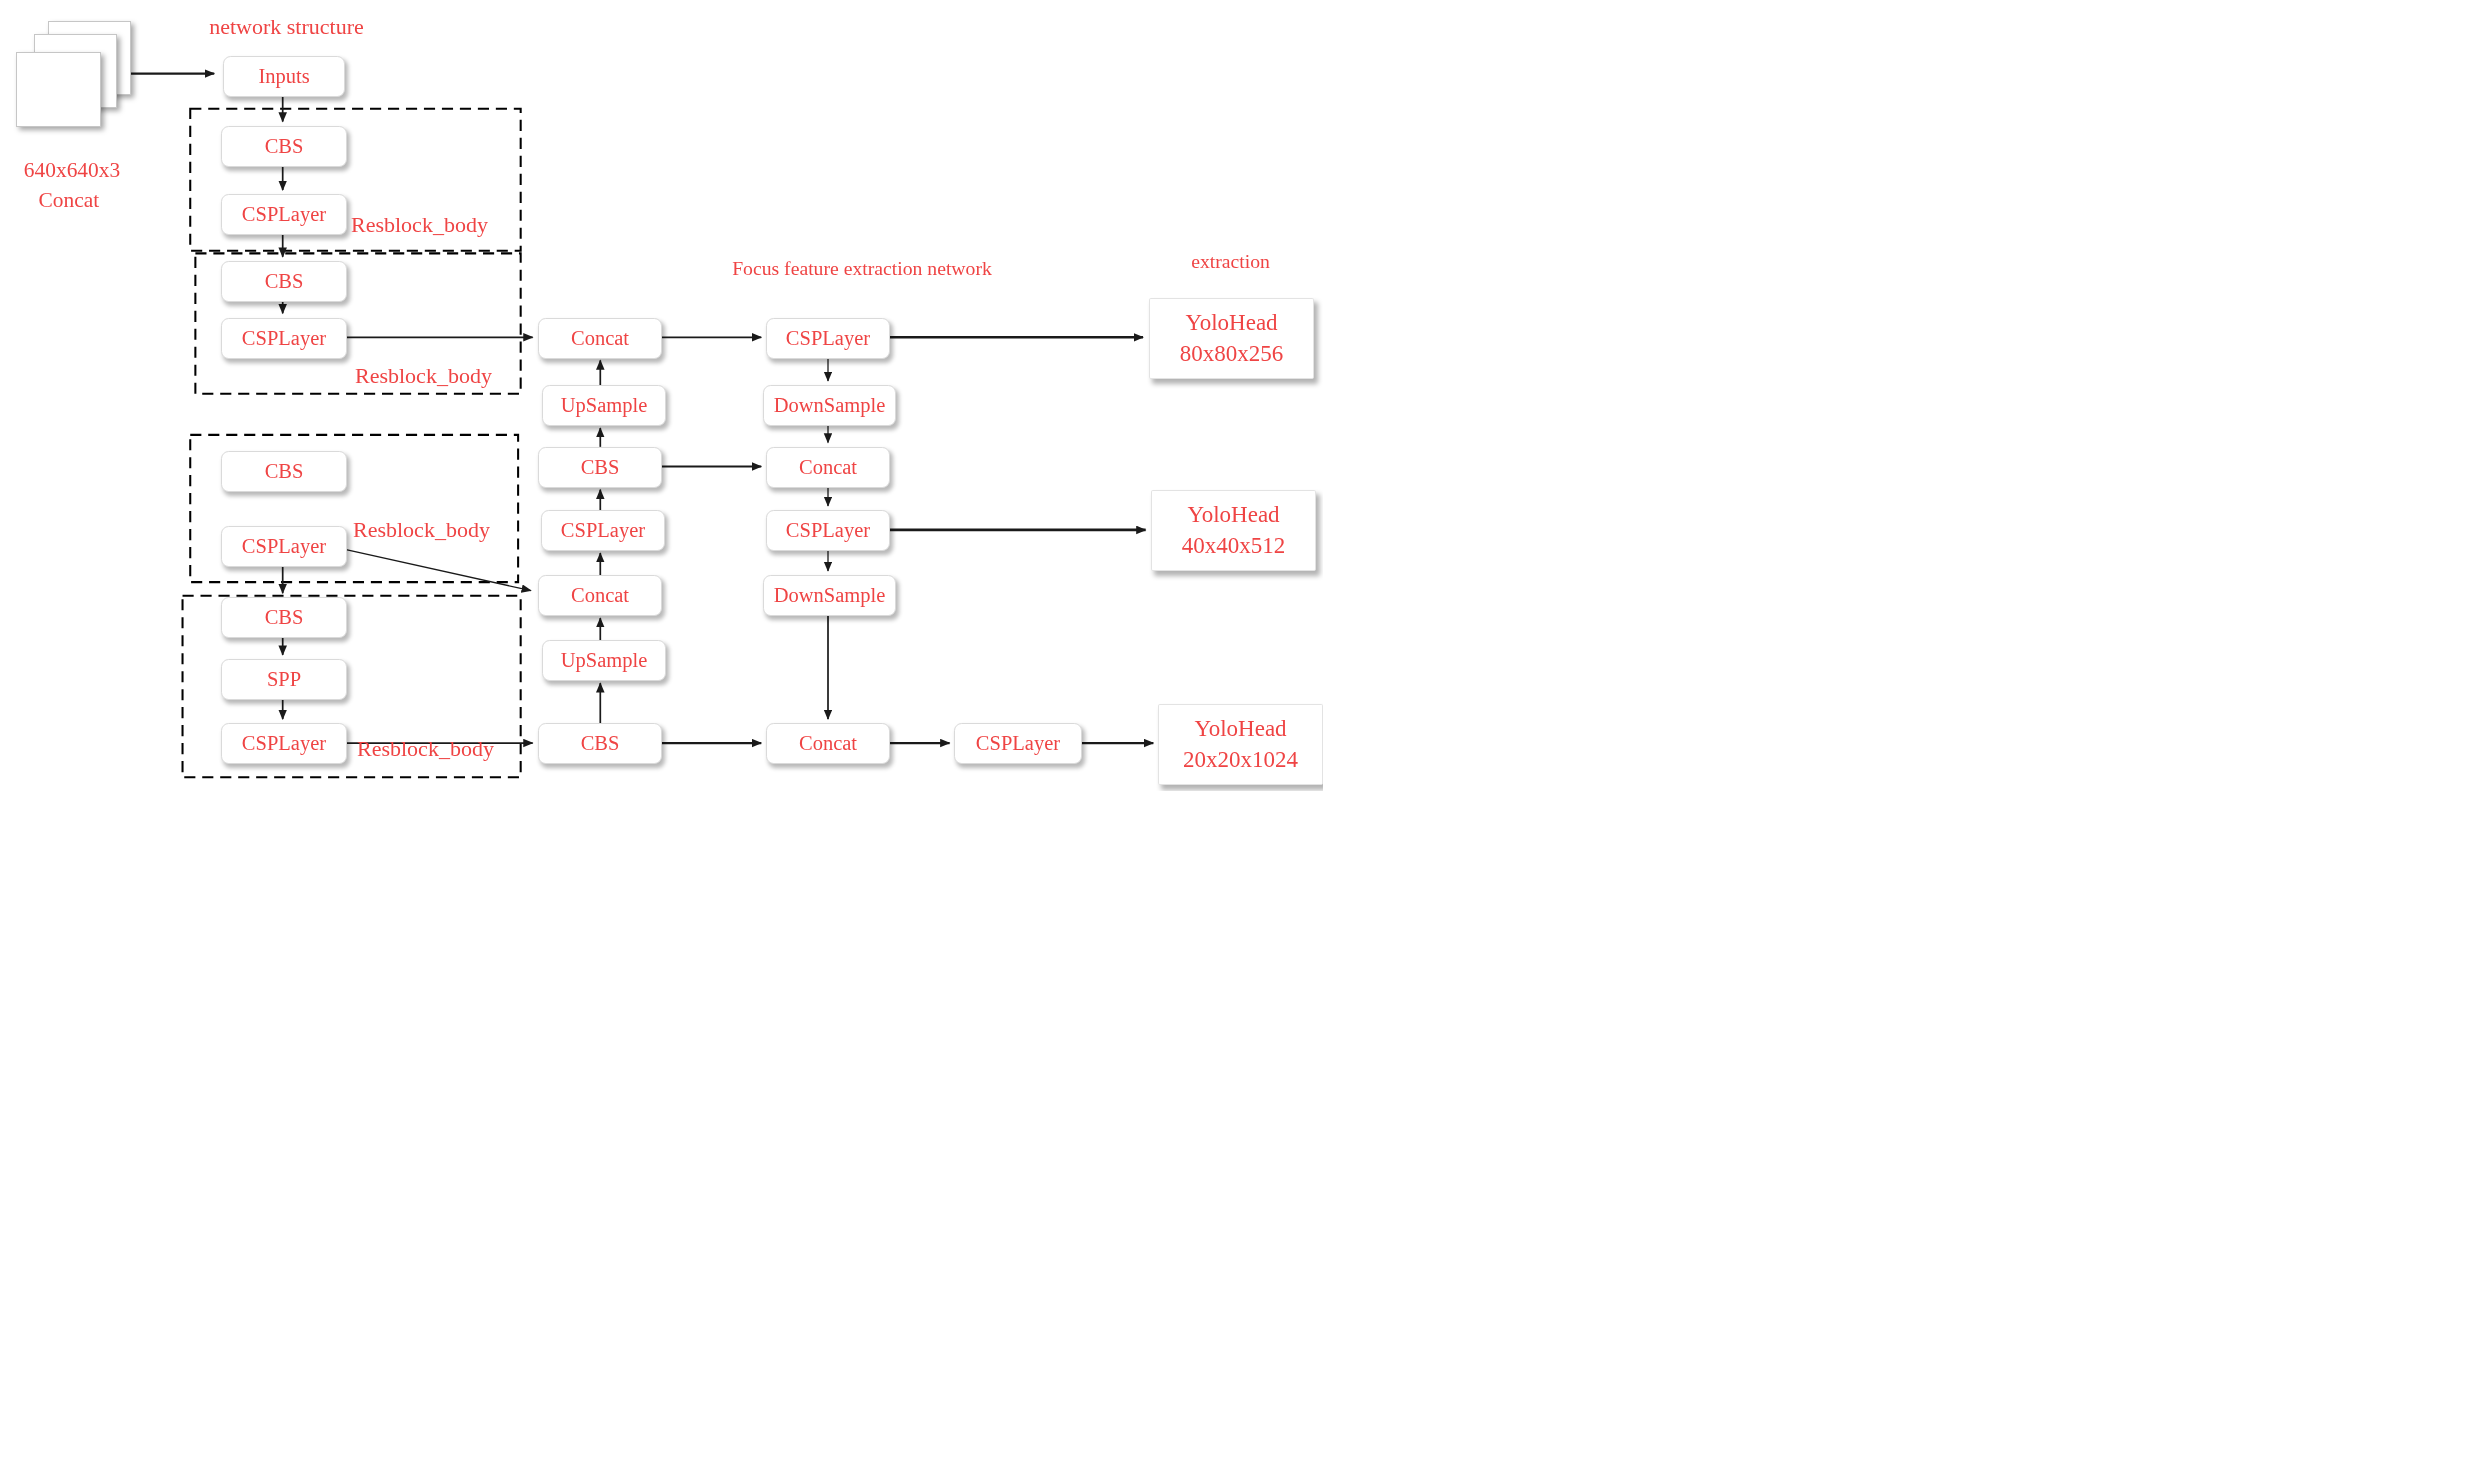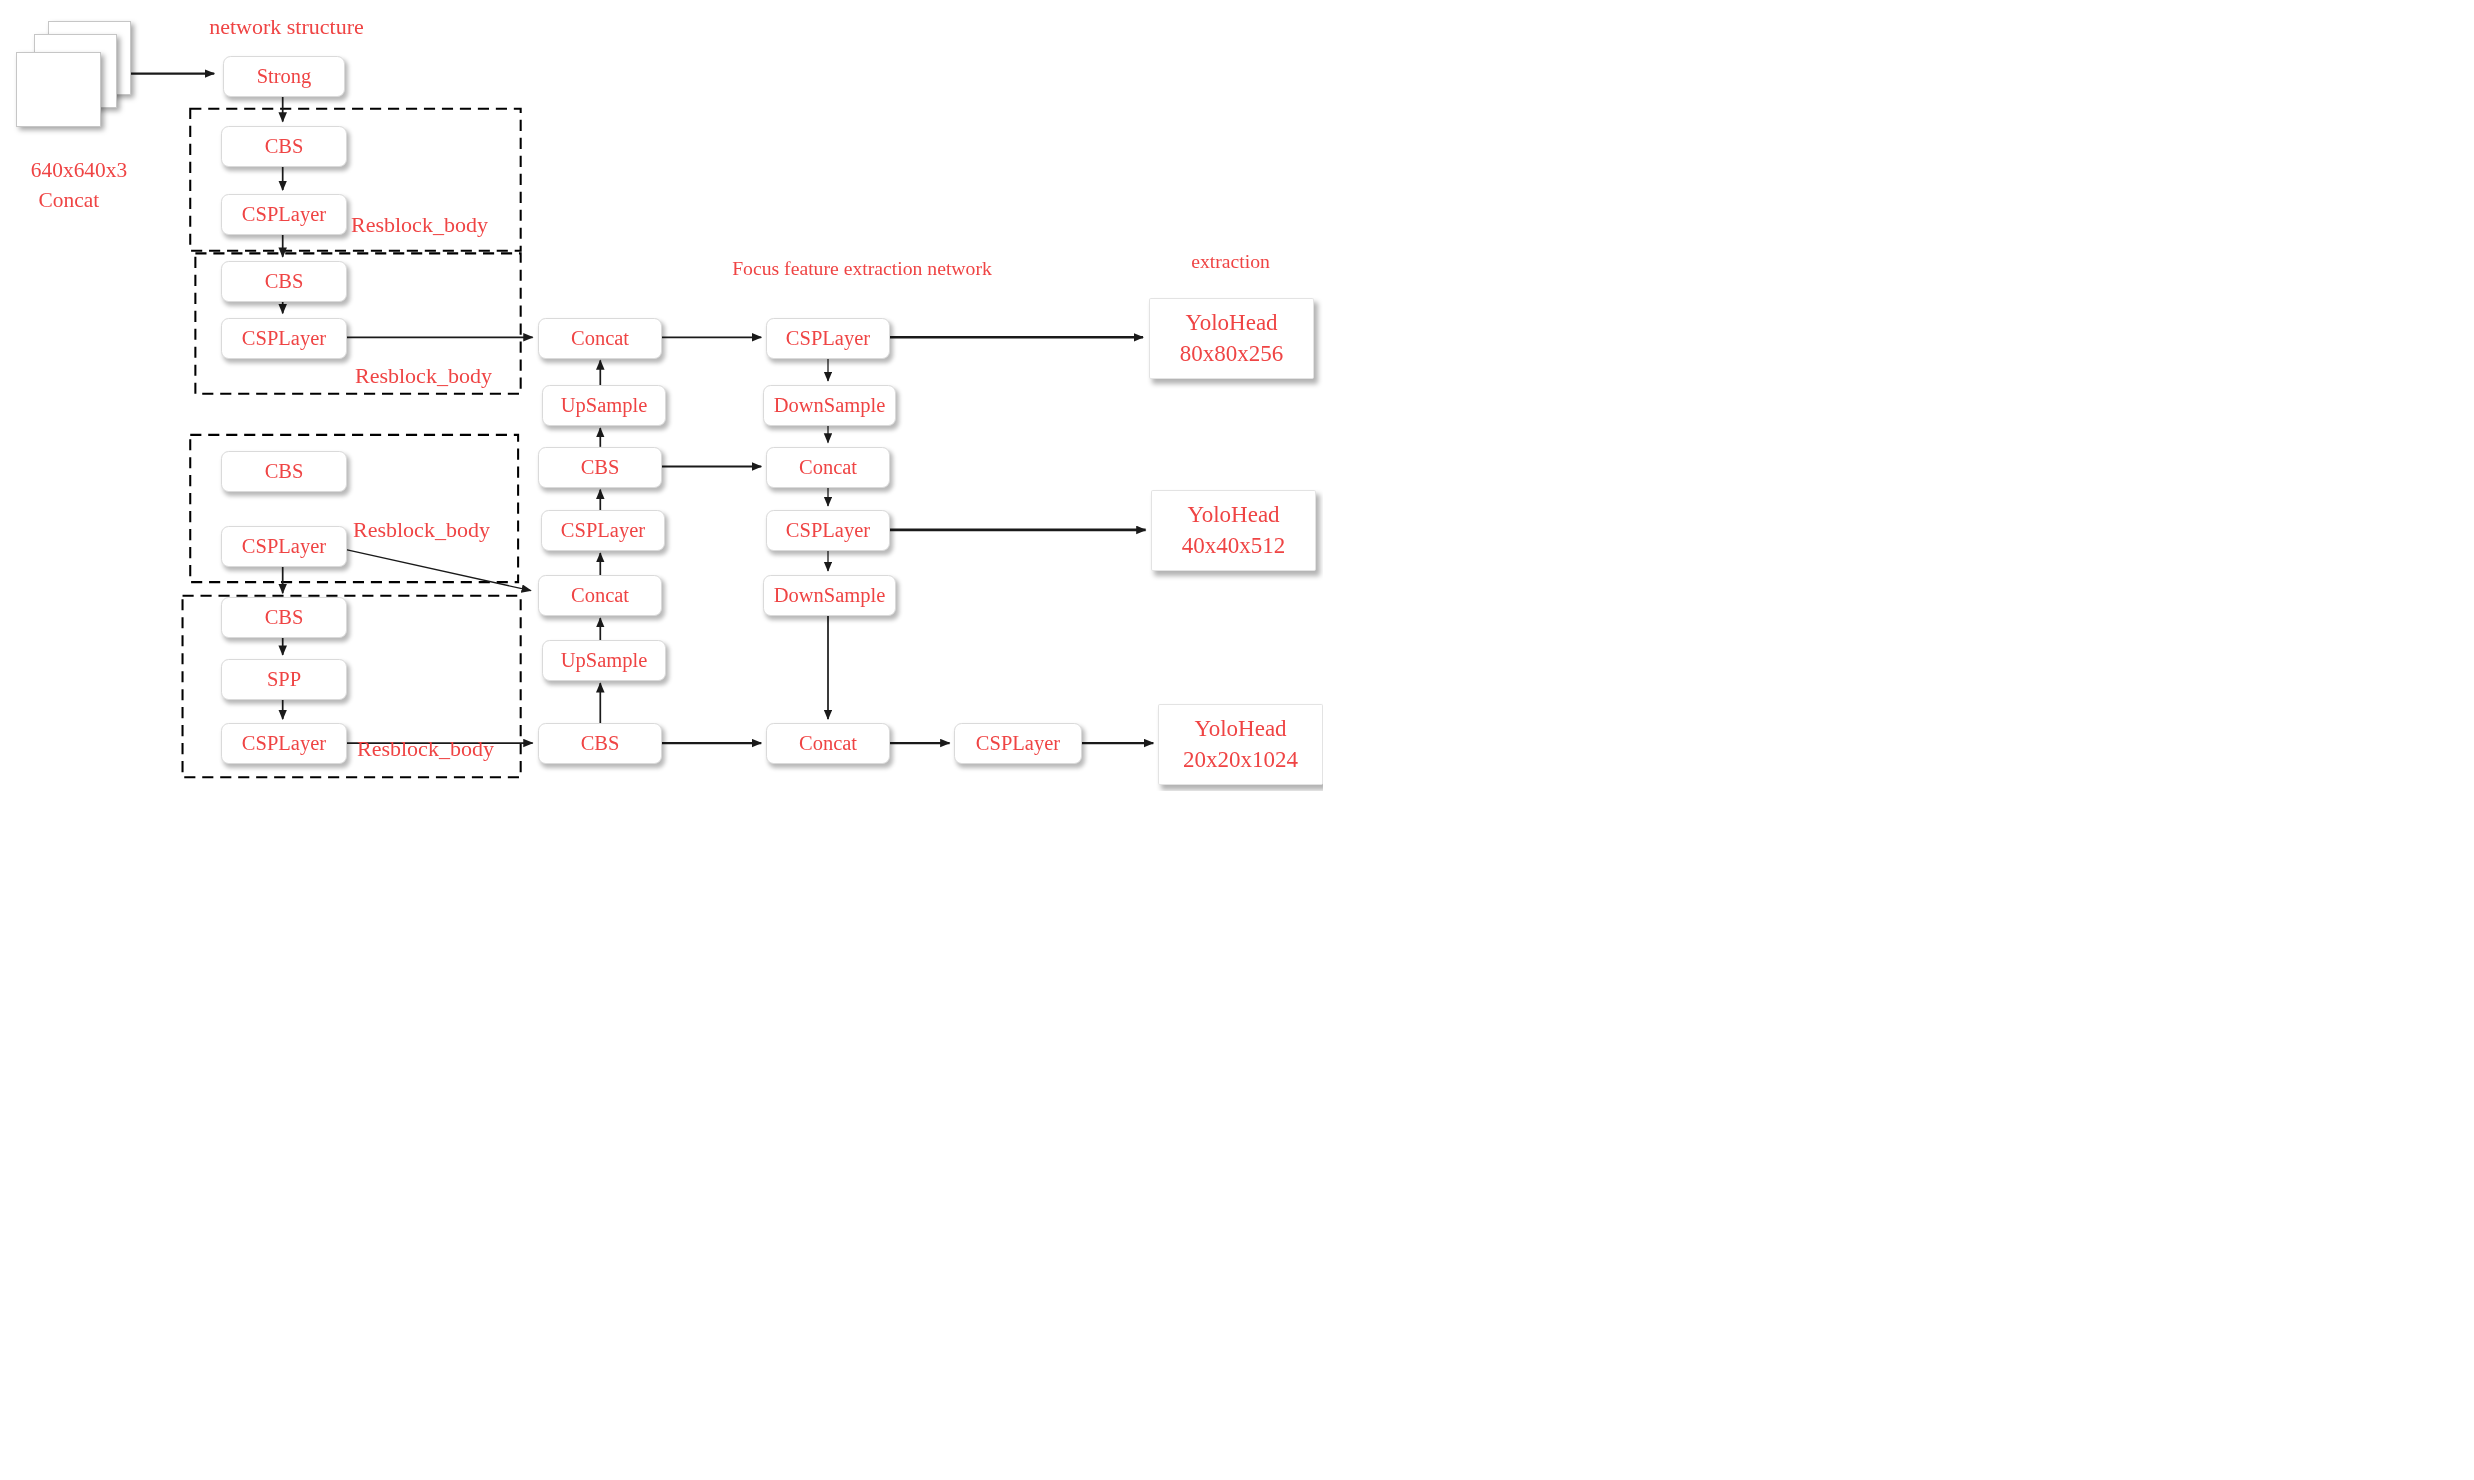--- a/index.html
+++ b/index.html
@@ -100,31 +100,31 @@
     <line x1="1038" y1="394" x2="1335" y2="394" stroke="#1a1a1a" stroke-width="3" marker-end="url(#ah)"></line>
     <line x1="1038" y1="619" x2="1338" y2="619" stroke="#1a1a1a" stroke-width="3" marker-end="url(#ah)"></line>
     <line x1="1262" y1="868" x2="1347" y2="868" stroke="#1a1a1a" stroke-width="2.5" marker-end="url(#ah)"></line>
   </svg>
 
   <div class="page" style="left:48px;top:20.5px;width:81px;height:72px;"></div>
   <div class="page" style="left:34px;top:34px;width:81px;height:72px;"></div>
   <div class="page" style="left:16.3px;top:52px;width:83px;height:73px;"></div>
 
   <div class="caption big" style="left:184px;top:13.7px;width:205px;">network structure</div>
-  <div class="caption small" style="left:17px;top:158px;width:124px;font-size:21.4px;">640x640x3</div>
+  <div class="caption small" style="left:10px;top:158px;width:124px;font-size:21.4px;">640x640x3</div>
   <div class="caption small" style="left:6.8px;top:188px;width:124px;font-size:21.4px;">Concat</div>
   <div class="caption small" style="left:693px;top:257px;width:338px;">Focus feature extraction network</div>
   <div class="caption small" style="left:1177px;top:250px;width:107px;">extraction</div>
 
   <div class="rb-label" style="left:351px;top:212px;">Resblock_body</div>
   <div class="rb-label" style="left:355px;top:363px;">Resblock_body</div>
   <div class="rb-label" style="left:353px;top:517px;">Resblock_body</div>
   <div class="rb-label" style="left:357px;top:736px;">Resblock_body</div>
 
-  <div class="node" style="left:223px;top:56px;width:120px;height:39px;">Strong</div>
+  <div class="node" style="left:223px;top:56px;width:120px;height:39px;">Inputs</div>
   <div class="node" style="left:221px;top:126px;width:124px;height:39px;">CBS</div>
   <div class="node" style="left:221px;top:194px;width:124px;height:39px;">CSPLayer</div>
   <div class="node" style="left:221px;top:261px;width:124px;height:39px;">CBS</div>
   <div class="node" style="left:221px;top:318px;width:124px;height:39px;">CSPLayer</div>
   <div class="node" style="left:221px;top:451px;width:124px;height:39px;">CBS</div>
   <div class="node" style="left:221px;top:526px;width:124px;height:39px;">CSPLayer</div>
   <div class="node" style="left:221px;top:597px;width:124px;height:39px;">CBS</div>
   <div class="node" style="left:221px;top:659px;width:124px;height:39px;">SPP</div>
   <div class="node" style="left:221px;top:723px;width:124px;height:39px;">CSPLayer</div>
 

